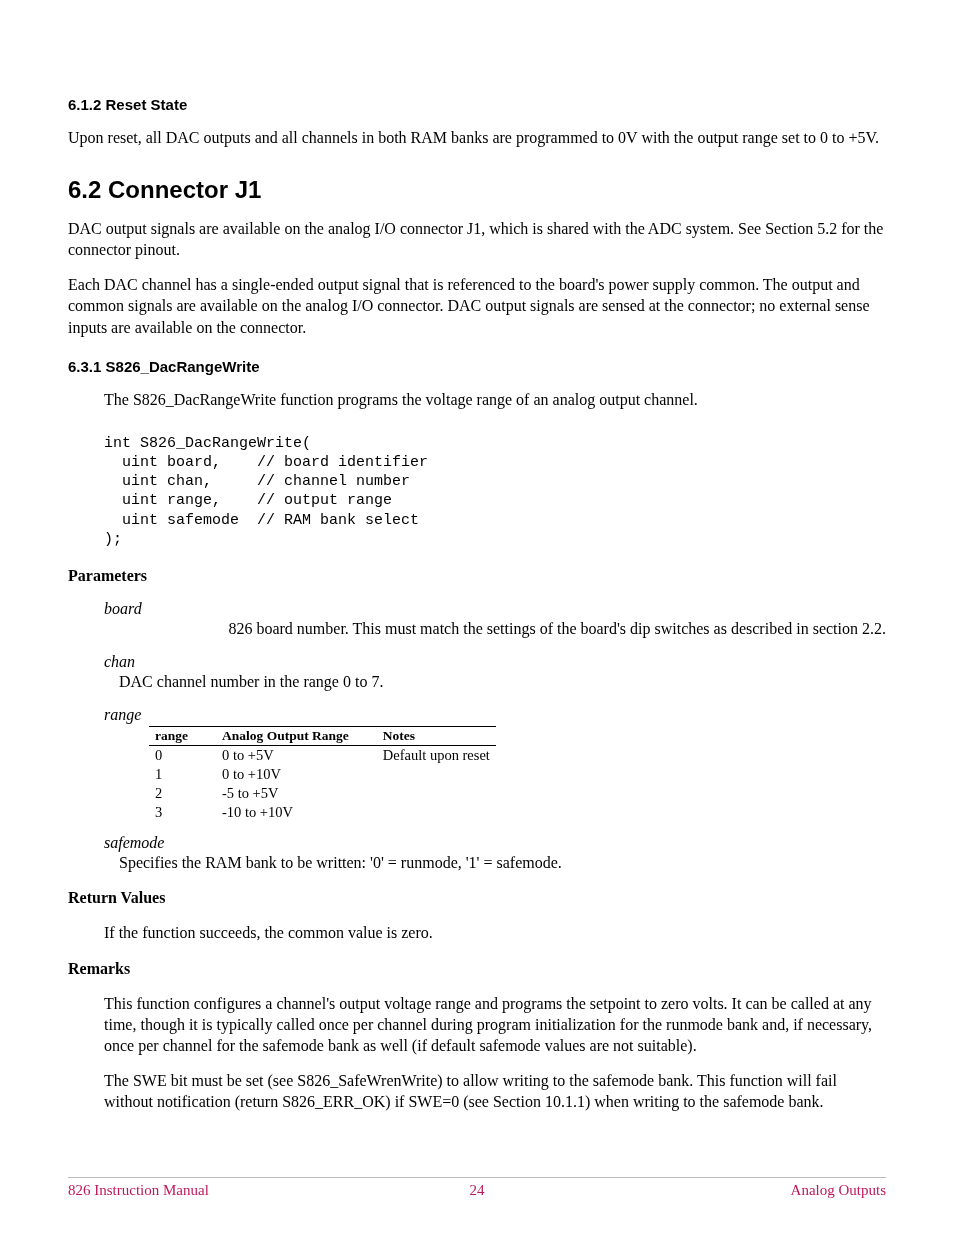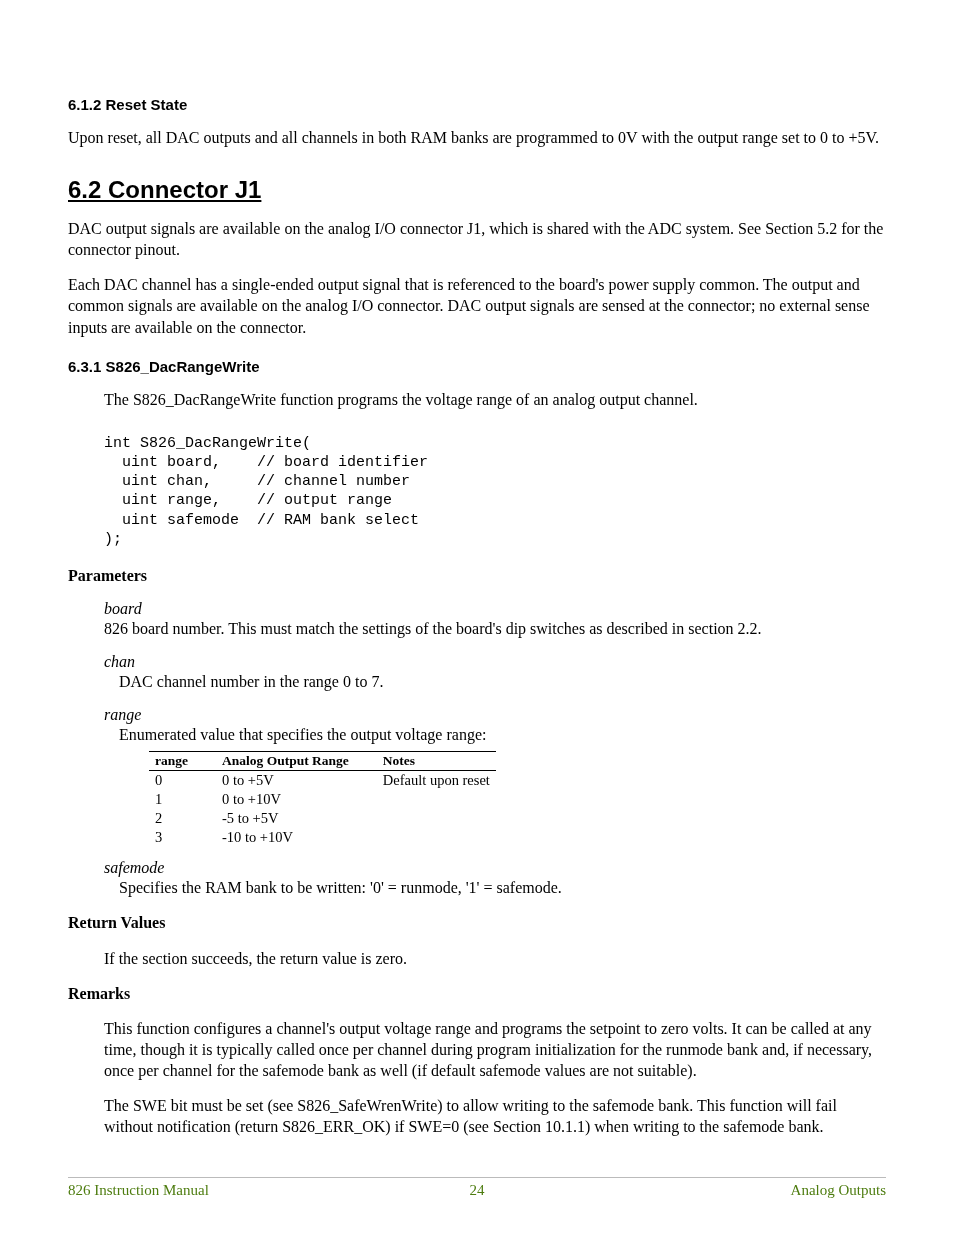--- a/index.html
+++ b/index.html
@@ -23,21 +23,20 @@
     font-size: 15px;
     margin-bottom: 14px;
     margin-top: 20px;
   }
   .h2 {
     font-family: Arial, Helvetica, sans-serif;
     font-weight: bold;
     font-size: 24px;
     margin-top: 28px;
     margin-bottom: 14px;
-    text-decoration: underline;
   }
   .p {
     margin-bottom: 14px;
     line-height: 1.32;
   }
   .indent1 { margin-left: 36px; }
   .indent2 { margin-left: 36px; }
   .indent3 { margin-left: 45px; }
   .code {
     font-family: "Courier New", Courier, monospace;
@@ -69,21 +68,21 @@
   .footer {
     position: absolute;
     left: 68px;
     right: 68px;
     bottom: 36px;
     border-top: 1px solid #bbb;
     padding-top: 4px;
     display: flex;
     justify-content: space-between;
     font-size: 15px;
-    color: #4d7c0f;
+    color: #be185d;
   }
   .footer .mid { position: absolute; left: 0; right: 0; text-align: center; }
 </style>
 </head>
 <body>
 
 <div class="page">
 
   <div class="h3">6.1.2   Reset State</div>
   <div class="p">Upon reset, all DAC outputs and all channels in both RAM banks are programmed to 0V with the output range set to 0 to +5V.</div>
@@ -100,27 +99,26 @@
   uint board,    // board identifier
   uint chan,     // channel number
   uint range,    // output range
   uint safemode  // RAM bank select
 );</div>
 
   <div class="p bold">Parameters</div>
 
   <div class="indent2">
     <div class="ital">board</div>
-    <div class="p" style="">826 board number. This must match the settings of the board's dip switches as described in section 2.2.</div>
+    <div class="p" style="margin-left:15px;text-align:right;">826 board number. This must match the settings of the board's dip switches as described in section 2.2.</div>
 
     <div class="ital">chan</div>
     <div class="p" style="margin-left:15px;">DAC channel number in the range 0 to 7.</div>
 
     <div class="ital">range</div>
-    <div class="p" style="margin-left:15px; margin-bottom:6px;">Enumerated value that specifies the output voltage range:</div>
 
     <table class="rt indent3">
       <thead>
         <tr>
           <th>range</th>
           <th>Analog Output Range</th>
           <th>Notes</th>
         </tr>
       </thead>
       <tbody>
@@ -145,21 +143,21 @@
           <td></td>
         </tr>
       </tbody>
     </table>
 
     <div class="ital">safemode</div>
     <div class="p" style="margin-left:15px;">Specifies the RAM bank to be written: '0' = runmode, '1' = safemode.</div>
   </div>
 
   <div class="p bold">Return Values</div>
-  <div class="p indent1">If the section succeeds, the return value is zero.</div>
+  <div class="p indent1">If the function succeeds, the common value is zero.</div>
 
   <div class="p bold">Remarks</div>
   <div class="p indent1">This function configures a channel's output voltage range and programs the setpoint to zero volts. It can be called at any time, though it is typically called once per channel during program initialization for the runmode bank and, if necessary, once per channel for the safemode bank as well (if default safemode values are not suitable).</div>
   <div class="p indent1">The SWE bit must be set (see S826_SafeWrenWrite) to allow writing to the safemode bank. This function will fail without notification (return S826_ERR_OK) if SWE=0 (see Section 10.1.1) when writing to the safemode bank.</div>
 
   <div class="footer">
     <span>826 Instruction Manual</span>
     <span class="mid">24</span>
     <span>Analog Outputs</span>
   </div>

